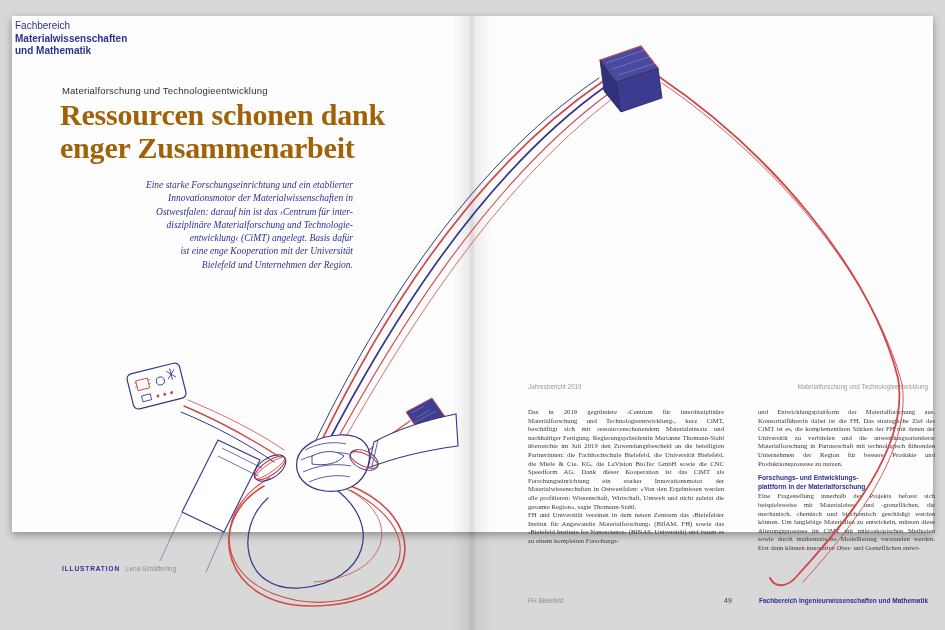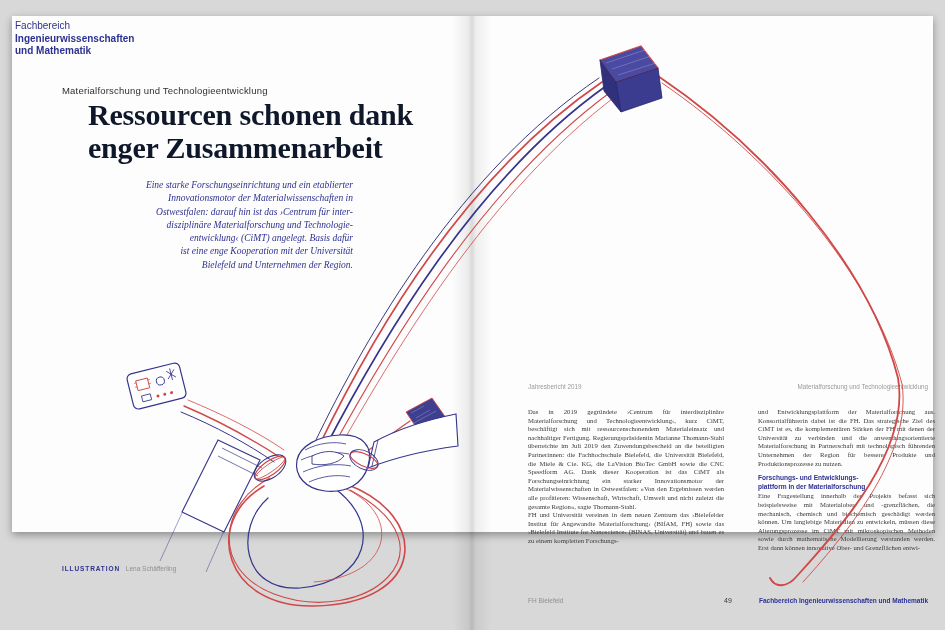--- a/index.html
+++ b/index.html
@@ -19,21 +19,21 @@
   }
   .pre{white-space:pre-line;}
   .txt{position:absolute;z-index:2;}
 
   .m-label{font-size:10px;color:#2d3190;line-height:12.5px;}
   .m-title{font-size:10px;font-weight:700;color:#2d3190;line-height:12.5px;}
   .kicker{left:50px;top:69px;font-size:9.5px;color:#2f2f2f;letter-spacing:.2px;}
   .headline{
     left:48px;top:82px;width:420px;
     font-family:"Liberation Serif",serif;font-weight:700;
-    font-size:30px;line-height:33px;color:#0f172a;letter-spacing:-.2px;margin-left:28px;
+    font-size:30px;line-height:33px;color:#a16207;letter-spacing:-.2px;
   }
   .intro{
     left:91px;top:163px;width:250px;
     font-family:"Liberation Serif",serif;font-style:italic;
     font-size:9.5px;line-height:13.3px;color:#2d3190;text-align:right;
   }
   .credit{left:50px;top:549px;font-size:6.5px;}
   .credit .c-label{color:#2d3190;font-weight:700;letter-spacing:.9px;}
   .credit .c-name{color:#8f8f8f;margin-left:4px;}
 
@@ -62,21 +62,21 @@
 </style>
 </head>
 <body>
 
 <div class="spread">
 
   <div class="gutter"></div>
 
   <div class="txt" style="left:3px;top:4px;">
     <div class="m-label">Fachbereich</div>
-    <div class="m-title pre">Ingenieurwissenschaften
+    <div class="m-title pre">Materialwissenschaften
 und Mathematik</div>
   </div>
 
   <div class="txt kicker">Materialforschung und Technologieentwicklung</div>
   <div class="txt headline pre">Ressourcen schonen dank
 enger Zusammenarbeit</div>
   <div class="txt intro pre">Eine starke Forschungseinrichtung und ein etablierter
 Innovationsmotor der Materialwissenschaften in
 Ostwestfalen: darauf hin ist das ›Centrum für inter-
 disziplinäre Materialforschung und Technologie-

